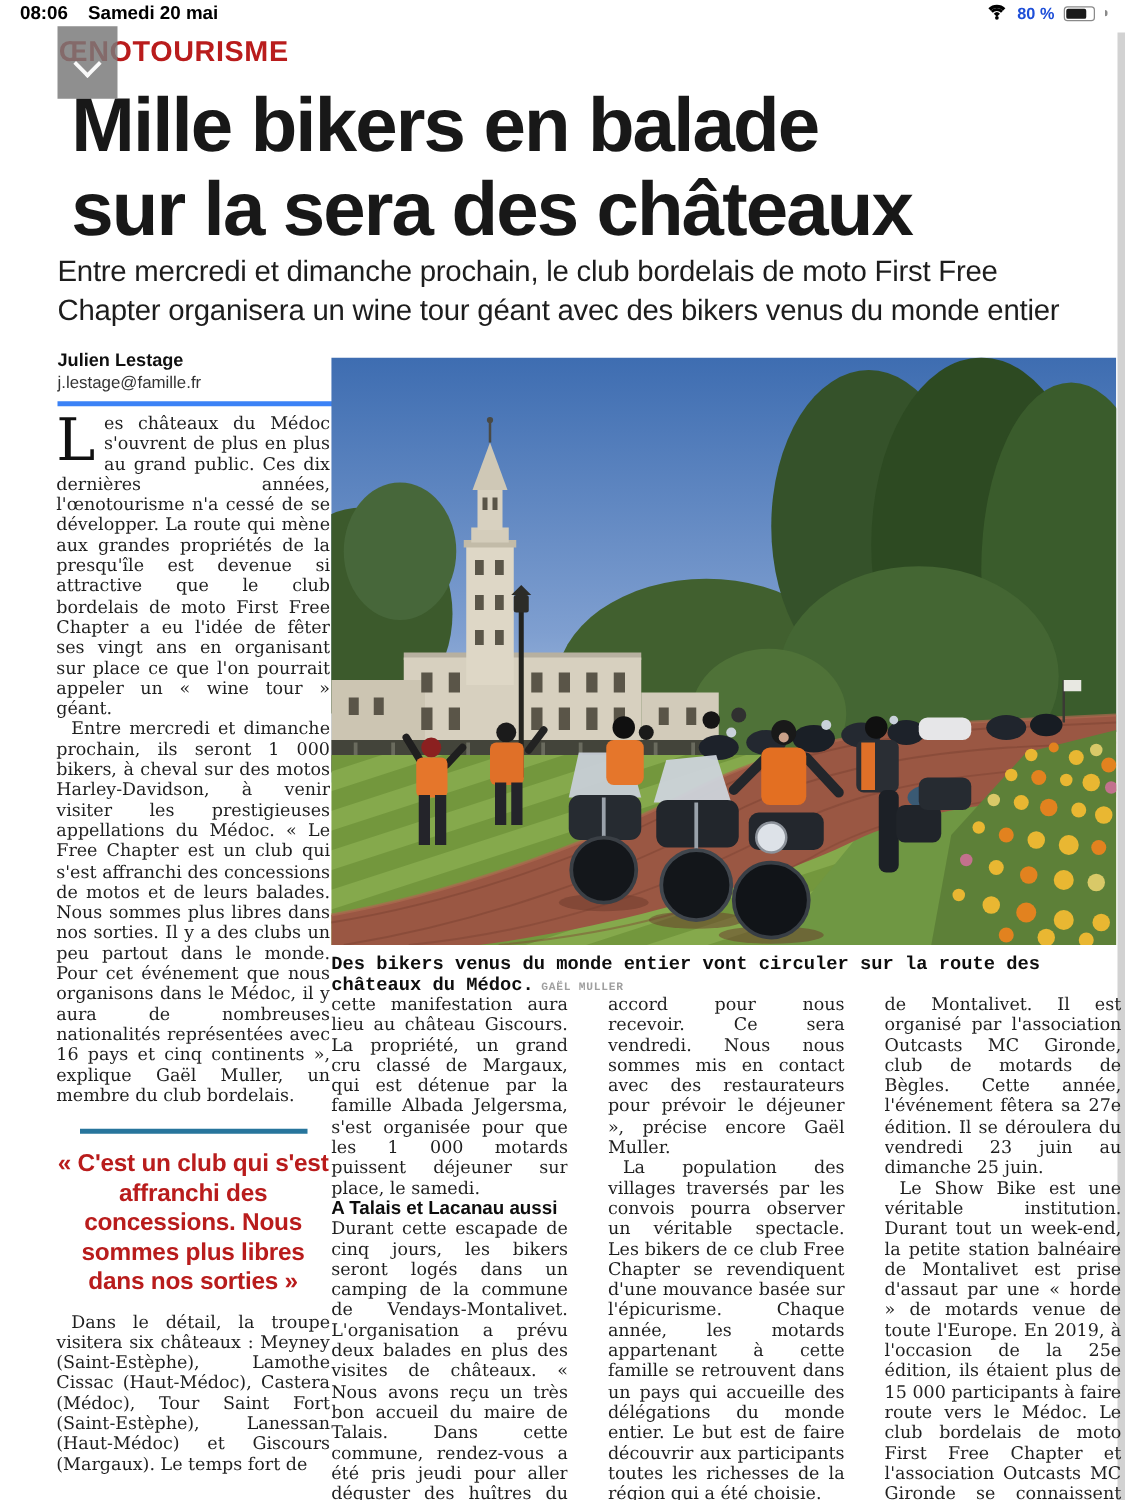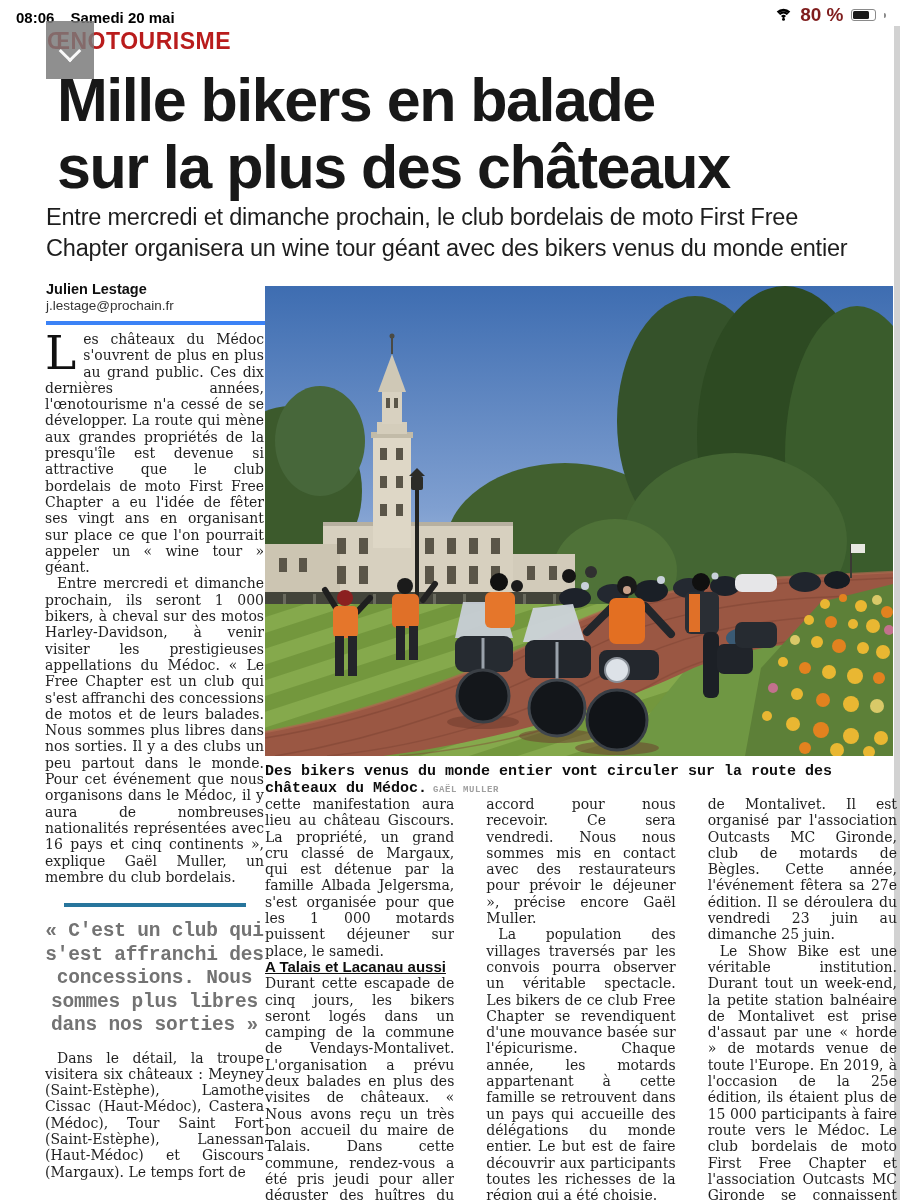--- a/index.html
+++ b/index.html
@@ -2,24 +2,24 @@
 <html lang="fr"><head>
 <meta charset="utf-8">
 <style>
   html,body{margin:0;padding:0;}
   body{
     width:900px;height:1200px;position:relative;overflow:hidden;
     background:#ffffff;font-family:"Liberation Sans",sans-serif;color:#1c1c1c;
   }
   
   .statusbar{position:absolute;top:0;left:0;right:0;height:26px;
-    display:flex;justify-content:space-between;align-items:flex-end;
+    display:flex;justify-content:space-between;align-items:flex-start;
     padding:2px 14px 0 16px;box-sizing:border-box;background:#fff;}
   .sb-left{display:flex;gap:16px;font-size:15px;font-weight:bold;color:#000;}
-  .sb-right{display:flex;align-items:center;gap:7px;font-size:19px;font-weight:bold;color:#7f1d1d;}
+  .sb-right{display:flex;align-items:center;gap:7px;font-size:13px;font-weight:bold;color:#1d4ed8;}
   .bat{width:25px;height:12px;border:1.5px solid #8a8a8a;border-radius:3px;position:relative;box-sizing:border-box;}
   .bat-fill{position:absolute;top:1px;left:1px;bottom:1px;width:72%;background:#1a1a1a;border-radius:1.5px;}
   .bat-tip{width:2.5px;height:5px;background:#8a8a8a;border-radius:0 2px 2px 0;margin-left:1px;}
   
   .page-edge{position:absolute;top:26px;right:0;width:6px;bottom:0;background:#d2d2d2;}
   
   .kicker{position:absolute;left:47px;top:28px;font-size:23px;font-weight:bold;
     color:#b91c1c;letter-spacing:.5px;}
   .kicker-overlay{position:absolute;left:46px;top:21px;width:48px;height:58px;
     background:rgba(122,122,122,.84);display:flex;align-items:center;justify-content:center;z-index:6;}
@@ -35,32 +35,32 @@
   
   .col{font-family:"DejaVu Serif",serif;font-size:14px;line-height:16.3px;
     text-align:justify;color:#1f1f1f;}
   .col p{margin:0;}
   .col p.ind{text-indent:12px;}
   .col1{position:absolute;left:45px;top:331px;width:219px;height:866px;overflow:hidden;}
   .dropcap{float:left;font-family:"DejaVu Serif",serif;font-size:47px;line-height:40px;
     padding:2px 7px 0 0;color:#101010;}
   .pullquote{margin:18px 0 12px;font-family:"Liberation Sans",sans-serif;text-align:center;}
   .pq-rule{width:182px;height:4px;background:#27759c;margin:0 auto 13px;}
-  .pq-text{font-size:19.5px;line-height:23.5px;font-weight:bold;color:#737373;letter-spacing:-.2px;font-family:Liberation Mono, monospace;}
+  .pq-text{font-size:19.5px;line-height:23.5px;font-weight:bold;color:#b91c1c;letter-spacing:-.2px;}
   
   .photo{position:absolute;left:265px;top:286px;width:628px;height:470px;}
   .photo svg{display:block;width:100%;height:100%;}
   .caption{position:absolute;left:265px;top:763px;width:632px;font-size:15px;font-weight:bold;
     color:#0e0e0e;font-family:Liberation Mono, monospace;}
   .credit{font-size:9px;color:#9f9f9f;letter-spacing:.6px;font-weight:bold;margin-left:6px;}
   
   .bcols{position:absolute;left:265px;top:796px;width:632px;height:404px;display:flex;gap:32px;overflow:hidden;}
   .bcol{width:198px;overflow:hidden;}
   .subhd{font-family:"Liberation Sans",sans-serif;font-weight:bold;font-size:15px;
-    margin:9px 0 3px;text-align:left;color:#0d0d0d;text-indent:0;text-decoration:underline;}
+    margin:9px 0 3px;text-align:left;color:#0d0d0d;text-indent:0;}
 </style>
 </head>
 <body>
 
 <div class="statusbar">
   <div class="sb-left">
     <span>08:06</span>
     <span>Samedi 20 mai</span>
   </div>
   <div class="sb-right">
@@ -82,28 +82,28 @@
 
 <div class="page-edge"></div>
 
 <div class="kicker">ŒNOTOURISME</div>
 <div class="kicker-overlay">
   <span class="chev"></span>
 </div>
 
 <h1 class="headline" style="margin:13px;">
   <span>Mille bikers en balade</span><br>
-  <span>sur la plus des châteaux</span>
+  <span>sur la sera des châteaux</span>
 </h1>
 
 <div class="subhead">Entre mercredi et dimanche prochain, le club bordelais de moto First Free Chapter organisera un wine tour géant avec des bikers venus du monde entier</div>
 
 <div class="byline">
   <div class="author">Julien Lestage</div>
-  <div class="email">j.lestage@prochain.fr</div>
+  <div class="email">j.lestage@famille.fr</div>
 </div>
 
 <div class="col col1">
   <p><span class="dropcap">L</span><span>es châteaux du Médoc s'ouvrent de plus en plus au grand public. Ces dix dernières années, l'œnotourisme n'a cessé de se développer. La route qui mène aux grandes propriétés de la presqu'île est devenue si attractive que le club bordelais de moto First Free Chapter a eu l'idée de fêter ses vingt ans en organisant sur place ce que l'on pourrait appeler un « wine tour » géant.</span></p>
   <p class="ind">Entre mercredi et dimanche prochain, ils seront 1 000 bikers, à cheval sur des motos Harley-Davidson, à venir visiter les prestigieuses appellations du Médoc. « Le Free Chapter est un club qui s'est affranchi des concessions de motos et de leurs balades. Nous sommes plus libres dans nos sorties. Il y a des clubs un peu partout dans le monde. Pour cet événement que nous organisons dans le Médoc, il y aura de nombreuses nationalités représentées avec 16 pays et cinq continents », explique Gaël Muller, un membre du club bordelais.</p>
   <div class="pullquote">
     <div class="pq-rule"></div>
     <div class="pq-text">« C'est un club qui s'est affranchi des concessions. Nous sommes plus libres dans nos sorties »</div>
   </div>
   <p class="ind">Dans le détail, la troupe visitera six châteaux : Meyney (Saint-Estèphe), Lamothe Cissac (Haut-Médoc), Castera (Médoc), Tour Saint Fort (Saint-Estèphe), Lanessan (Haut-Médoc) et Giscours (Margaux). Le temps fort de</p>

